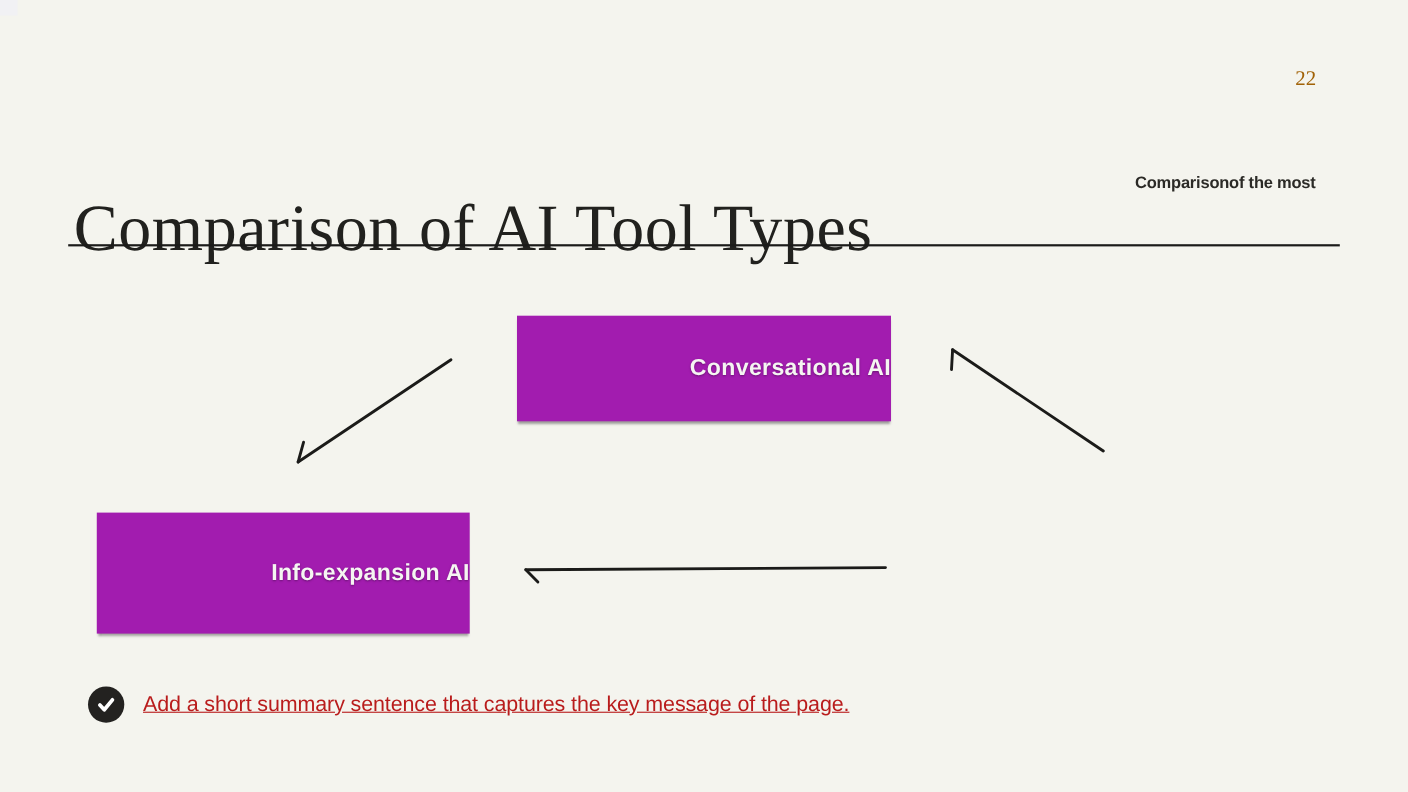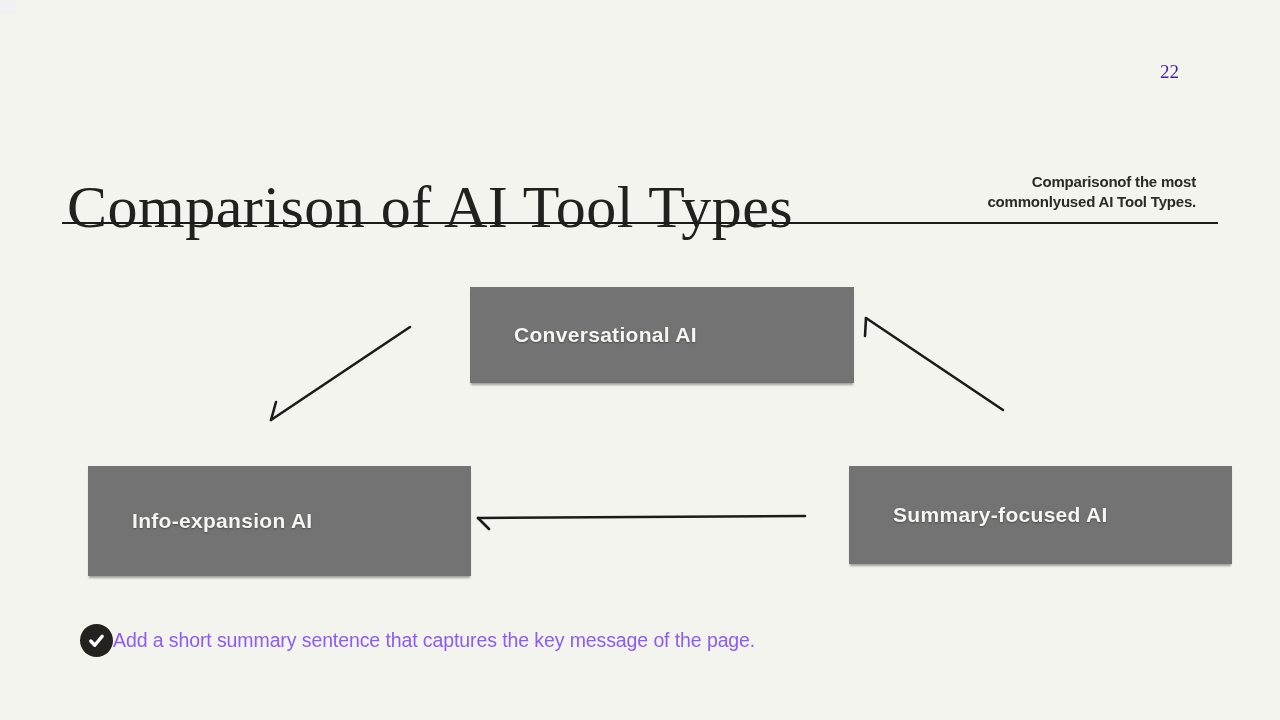--- a/index.html
+++ b/index.html
@@ -19,71 +19,70 @@
     position: absolute;
     left: 0; top: 0;
     width: 16px; height: 14px;
     background: #f1f1f4;
   }
   .page-number {
     position: absolute;
     top: 61px;
     left: 1160px;
     width: 54px;
-    text-align: left;
+    text-align: center;
     font-family: "Liberation Serif", "DejaVu Serif", serif;
     font-size: 19px;
-    color: #4c1d95;
+    color: #a16207;
   }
   .slide-title {
     position: absolute;
     left: 67px;
     top: 134px;
     width: 860px;
     font-family: Liberation Serif, serif;
     font-weight: 400;
     font-size: 60px;
     line-height: 66px;
     color: #21211e;
     letter-spacing: 0.5px;
     white-space: nowrap;
   }
   .slide-subtitle {
     position: absolute;
-    top: 172px;
+    top: 157px;
     left: 896px;
     width: 300px;
     text-align: right;
     font-size: 15px;
     line-height: 20px;
     font-weight: bold;
     color: #2b2a26;
     letter-spacing: -0.2px;
   }
   .title-rule {
     position: absolute;
     left: 62px;
     top: 222px;
     width: 1156px;
     height: 0;
     border-top: 2px solid #1b1b19;
   }
   .node {
     position: absolute;
-    background: #737373;
+    background: #a21caf;
     color: #f5f5f2;
     display: flex;
     align-items: center;
-    justify-content: flex-start;
+    justify-content: flex-end;
     font-size: 21px;
     font-weight: 600;
     letter-spacing: 0.3px;
     box-shadow: 0 3px 2px -1px rgba(90,90,88,0.55);
     text-shadow: 0 1px 2px rgba(0,0,0,0.35);
-    padding-left: 44px;
   }
   .node-conversational { left: 470px; top: 287px; width: 340px; height: 96px; }
   .node-info           { left: 88px;  top: 466px; width: 339px; height: 110px; }
   .node-summary        { left: 849px; top: 466px; width: 339px; height: 98px; }
   .arrow-layer {
     position: absolute;
     left: 0; top: 0;
     width: 1280px; height: 720px;
     pointer-events: none;
   }
@@ -99,40 +98,41 @@
   .check-circle {
     width: 33px; height: 33px;
     border-radius: 50%;
     background: #232220;
     display: flex;
     align-items: center;
     justify-content: center;
     flex: none;
   }
   .note-text {
+    margin-left: 17px;
     font-size: 19.5px;
-    color: #8b5cf6;
+    color: #b91c1c;
     letter-spacing: -0.1px;
     white-space: nowrap;
+    text-decoration: underline;
   }
 </style>
 </head>
 <body>
 
 <div class="slide">
 
   <div class="corner-square"></div>
 
   <div class="page-number">22</div>
 
   <h1 class="slide-title">Comparison of AI Tool Types</h1>
 
   <div class="slide-subtitle">
     <div>Comparisonof the most</div>
-    <div>commonlyused AI Tool Types.</div>
   </div>
 
   <div class="title-rule"></div>
 
   <svg class="arrow-layer" viewBox="0 0 1280 720" xmlns="http://www.w3.org/2000/svg">
 
     <g stroke="#1b1b19" stroke-width="2.6" fill="none" stroke-linecap="round">
       <path d="M410,327 L271,420"></path>
       <path d="M276,402 L271,420"></path>
     </g>
@@ -149,23 +149,20 @@
   </svg>
 
   <div class="node node-conversational">
     <span>Conversational AI</span>
   </div>
 
   <div class="node node-info">
     <span>Info-expansion AI</span>
   </div>
 
-  <div class="node node-summary">
-    <span>Summary-focused AI</span>
-  </div>
 
   <div class="footer-note">
     <span class="check-circle">
       <svg width="19" height="19" viewBox="0 0 20 20" xmlns="http://www.w3.org/2000/svg">
         <path d="M4 10.5 L8.2 15 L16 5.5" fill="none" stroke="#ffffff" stroke-width="3.6" stroke-linecap="round" stroke-linejoin="round"></path>
       </svg>
     </span>
     <span class="note-text">Add a short summary sentence that captures the key message of the page.</span>
   </div>
 

